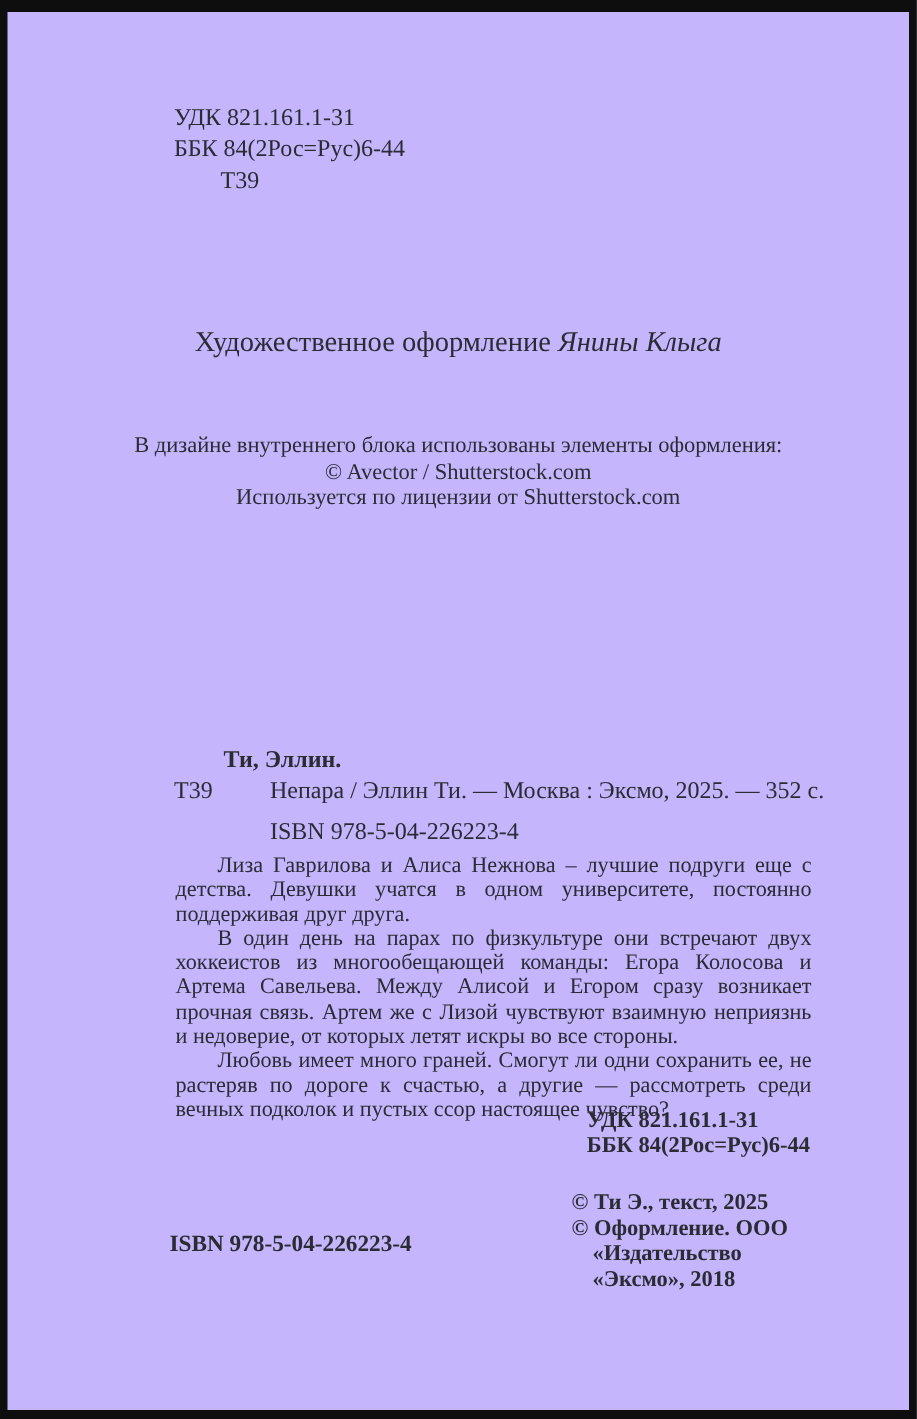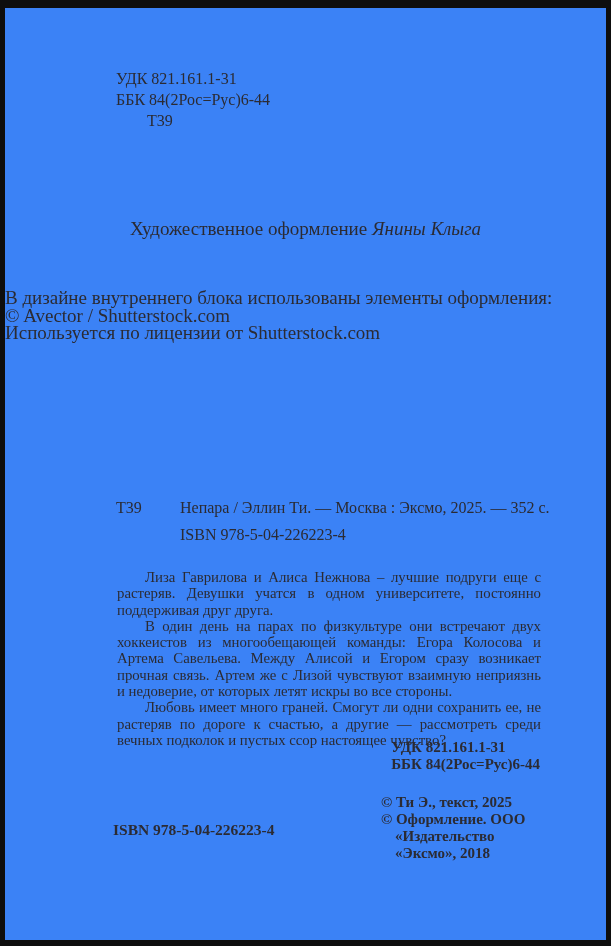--- a/index.html
+++ b/index.html
@@ -1,27 +1,27 @@
 <!DOCTYPE html>
 <html lang="ru"><head>
 <meta charset="utf-8">
 <style>
   html,body{margin:0;padding:0;background:#111;}
   .frame{position:relative;width:611px;height:946px;background:#0e0e0e;overflow:hidden;
          font-family:"Liberation Serif","DejaVu Serif",serif;color:#2b2b33;}
-  .page{position:absolute;left:5px;top:8px;right:5px;bottom:6px;background:#3b82f6;}
+  .page{position:absolute;left:5px;top:8px;right:5px;bottom:6px;background:#c4b5fd;}
   .abs{position:absolute;}
   
   .top-codes{left:111px;top:60px;font-size:16px;line-height:21px;}
   .top-codes .t-code{padding-left:31px;}
   
   .art-credit{left:0;top:210px;width:100%;text-align:center;font-size:19px;}
   .art-credit .italic{font-style:italic;}
   
-  .credit-block{left:0;width:100%;font-size:19px;line-height:17.5px;}
+  .credit-block{left:0;width:100%;text-align:center;font-size:15px;line-height:17.5px;}
   .design-credit{top:281px;}
   .illustration-credit{top:339px;}
   
   .catalog{left:111px;top:489px;font-size:16px;line-height:20px;width:435px;}
   .catalog .author{font-weight:bold;padding-left:33px;}
   .catalog .entry-line{display:flex;margin-top:1px;}
   .catalog .entry-code{width:64px;flex:0 0 64px;}
   .catalog .isbn{padding-left:64px;margin-top:7px;}
   
   .annotation{left:112px;top:561px;width:424px;font-size:14.8px;line-height:16.3px;
@@ -52,29 +52,30 @@
     </div>
 
     <div class="abs credit-block design-credit">
       <div>В дизайне внутреннего блока использованы элементы оформления:</div>
       <div>© Avector / Shutterstock.com</div>
       <div>Используется по лицензии от Shutterstock.com</div>
     </div>
 
 
     <div class="abs catalog">
+      <div class="author">Ти, Эллин.</div>
       <div class="entry-line">
         <div class="entry-code">Т39</div>
         <div>Непара / Эллин Ти. — Москва : Эксмо, 2025. — 352 с.</div>
       </div>
       <div class="isbn">ISBN 978-5-04-226223-4</div>
     </div>
 
     <div class="abs annotation">
-      <p>Лиза Гаврилова и Алиса Нежнова – лучшие подруги еще с растеряв. Девушки учатся в одном университете, постоянно поддерживая друг друга.</p>
+      <p>Лиза Гаврилова и Алиса Нежнова – лучшие подруги еще с детства. Девушки учатся в одном университете, постоянно поддерживая друг друга.</p>
       <p>В один день на парах по физкультуре они встречают двух хоккеистов из многообещающей команды: Егора Колосова и Артема Савельева. Между Алисой и Егором сразу возникает прочная связь. Артем же с Лизой чувствуют взаимную неприязнь и недоверие, от которых летят искры во все стороны.</p>
       <p>Любовь имеет много граней. Смогут ли одни сохранить ее, не растеряв по дороге к счастью, а другие — рассмотреть среди вечных подколок и пустых ссор настоящее чувство?</p>
     </div>
 
     <div class="abs bottom-codes">
       <div>УДК 821.161.1-31</div>
       <div>ББК 84(2Рос=Рус)6-44</div>
     </div>
 
     <div class="abs bottom-isbn">ISBN 978-5-04-226223-4</div>

